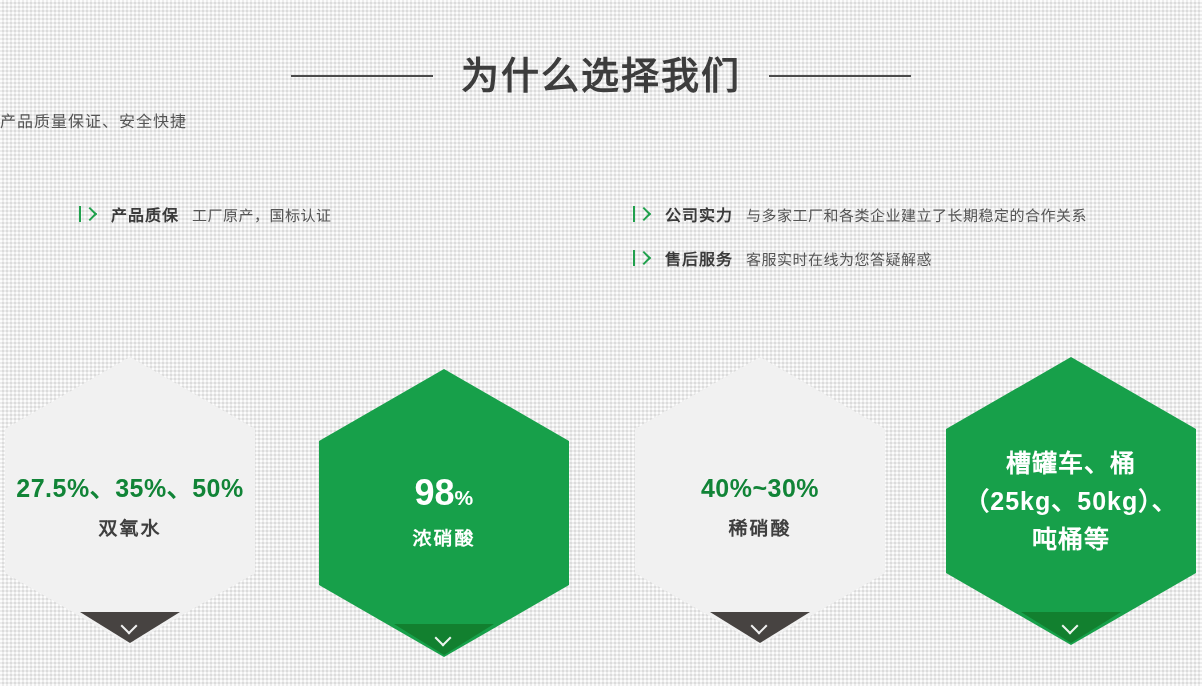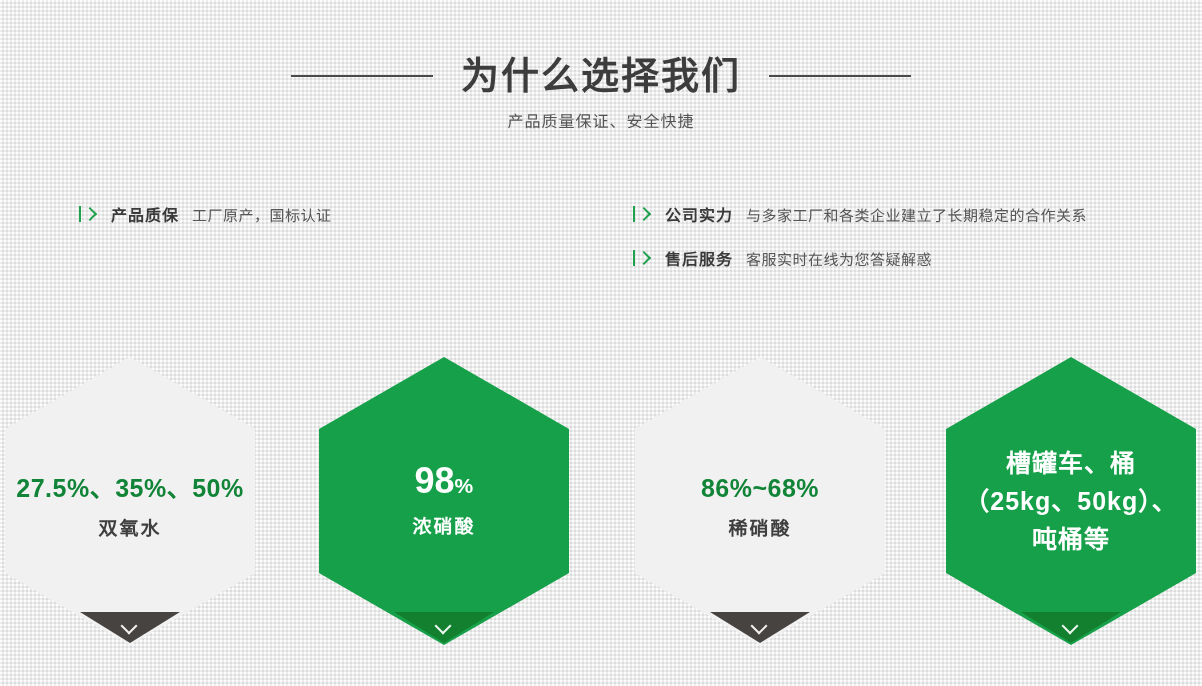--- a/index.html
+++ b/index.html
@@ -24,21 +24,21 @@
     position:absolute;left:0;top:50px;width:1202px;height:52px;
     display:flex;align-items:center;justify-content:center;gap:28px;
   }
   .rule{width:142px;height:2px;background:#4a4a4a;}
   .page-title{
     font-size:38px;font-weight:bold;color:#3d3d3d;
     letter-spacing:2px;line-height:44px;white-space:nowrap;
   }
   .subtitle{
     position:absolute;left:0;top:108px;width:1202px;
-    text-align:center;font-size:16px;color:#555555;letter-spacing:1px;
+    font-size:16px;color:#555555;letter-spacing:1px;
   }
 
   
   .features{position:absolute;left:0;top:192px;width:1202px;height:100px;}
   .feat-col{position:absolute;top:0;}
   .feat-col.left{left:78px;width:444px;font-family:Liberation Serif, serif;}
   .feat-col.right{left:632px;width:560px;}
   .feat-row{display:flex;align-items:center;height:44px;}
   .feat-icon{
     position:relative;width:20px;height:16px;flex:0 0 20px;margin-right:13px;
@@ -155,35 +155,35 @@
       <div class="hex-shape"></div>
       <div class="hex-text">
         <div class="hex-value">27.5%、35%、50%</div>
         <div class="hex-label">双氧水</div>
       </div>
       <div class="hex-arrow">
         <span class="chev"></span>
       </div>
     </div>
 
-    <div class="hex-card green" style="left:314px;">
+    <div class="hex-card green" style="left:314px;margin-top:12px;">
       <div class="hex-shape"></div>
       <div class="hex-text">
         <div class="hex-value"><span class="big">98</span><span class="pct">%</span></div>
         <div class="hex-label">浓硝酸</div>
       </div>
       <div class="hex-arrow">
         <span class="chev"></span>
       </div>
     </div>
 
     <div class="hex-card light" style="left:630px;">
       <div class="hex-shape"></div>
       <div class="hex-text">
-        <div class="hex-value">86%~68%</div>
+        <div class="hex-value">40%~30%</div>
         <div class="hex-label">稀硝酸</div>
       </div>
       <div class="hex-arrow">
         <span class="chev"></span>
       </div>
     </div>
 
     <div class="hex-card green single" style="left:941px;">
       <div class="hex-shape"></div>
       <div class="hex-text">

